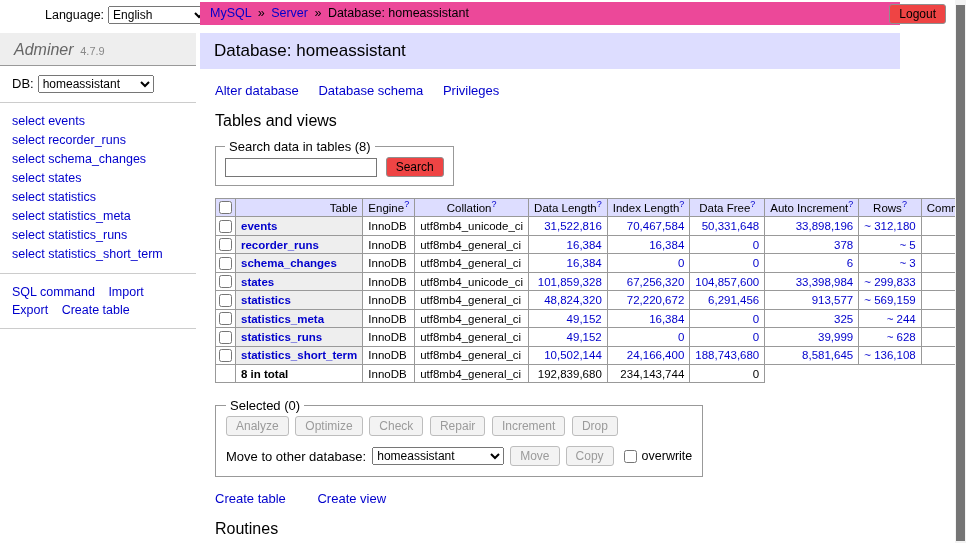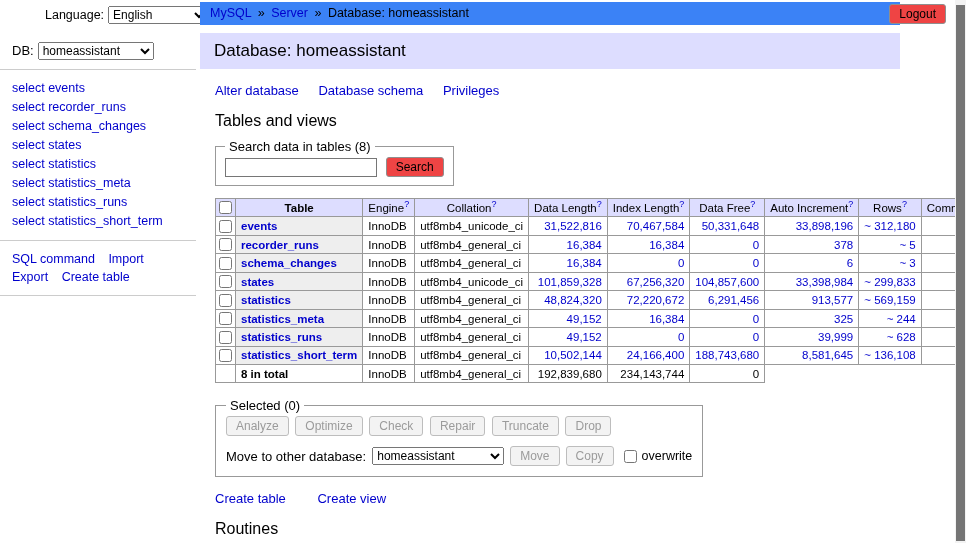--- a/index.html
+++ b/index.html
@@ -18,21 +18,21 @@
 
   button {
     font-family: "Liberation Sans", sans-serif; font-size: 12px;
     padding: 2px 9px; background: #ef4444; border: 1px solid #8f8f8f;
     border-radius: 3px; color: #000; cursor: pointer;
   }
   button[disabled] { color: #9b9b9b; background: #f3f3f3; border-color: #bdbdbd; cursor: default; }
 
   .breadcrumb {
     position: absolute; left: 200px; top: 2px; width: 700px; height: 23px;
-    background: #3b82f6; padding: 4px 10px; font-size: 12.5px; white-space: nowrap;
+    background: #ec4899; padding: 4px 10px; font-size: 12.5px; white-space: nowrap;
   }
   .breadcrumb .sep { color: #000; margin: 0 3px; }
 
   
   .sidebar { position: absolute; left: 0; top: 33px; width: 196px; }
   .s-h1 {
     background: #eeeeee; border-bottom: 1px solid #999;
     padding: 8px 14px; height: 33px; line-height: 17px;
   }
   .app-name { font-style: italic; font-size: 16px; color: #666; }
@@ -65,21 +65,21 @@
     width: 152px; height: 19px; border: 1px solid #767676;
     font-size: 12px; padding: 1px 3px; margin-right: 5px;
   }
 
   
   table.db {
     border-collapse: collapse; margin-top: 12px; font-size: 11.5px;
   }
   table.db td, table.db th { border: 1px solid #999; padding: 2.5px 5px; white-space: nowrap; }
   table.db thead td, table.db thead th { background: #ddddff; text-align: center; font-weight: normal; }
-  table.db thead th { font-weight: bold; }
+  table.db thead th { font-weight: normal; text-align: right; }
   table.db sup { font-size: 9px; line-height: 0; }
   table.db tbody th { background: #eeeeee; text-align: left; font-weight: normal; }
   table.db tbody th a { font-weight: bold; }
   table.db .c-check { text-align: center; padding: 2px 3px; }
   table.db .c-check input { margin: 0; vertical-align: middle; }
   table.db .num { text-align: right; }
   table.db .c-comment { min-width: 52px; }
   table.db tr.total-row th { background: #fff; font-weight: bold; }
   table.db tr.total-row td { color: #000; }
 
@@ -108,20 +108,24 @@
   <a>MySQL</a>
   <span class="sep">»</span>
   <a>Server</a>
   <span class="sep">»</span>
   <span>Database: homeassistant</span>
 </div>
 
 <button class="logout-btn">Logout</button>
 
 <aside class="sidebar">
+  <div class="s-h1">
+    <a class="app-name">Adminer</a>
+    <span class="app-ver">4.7.9</span>
+  </div>
   <div class="s-block s-db">
     <span>DB:</span><select><option>homeassistant</option></select>
   </div>
   <div class="s-block s-tables">
     <a>select events</a>
     <a>select recorder_runs</a>
     <a>select schema_changes</a>
     <a>select states</a>
     <a>select statistics</a>
     <a>select statistics_meta</a>
@@ -282,21 +286,21 @@
       </tbody>
     </table>
 
     <fieldset class="selected-fs">
       <legend>Selected (0)</legend>
       <div class="sel-buttons">
         <button disabled="">Analyze</button>
         <button disabled="">Optimize</button>
         <button disabled="">Check</button>
         <button disabled="">Repair</button>
-        <button disabled="">Truncate</button>
+        <button disabled="">Increment</button>
         <button disabled="">Drop</button>
       </div>
       <div class="move-row">
         <span>Move to other database:</span>
         <select><option>homeassistant</option></select>
         <button disabled="">Move</button>
         <button disabled="">Copy</button>
         <label>
             <input type="checkbox" style="">
             <span>overwrite</span>

